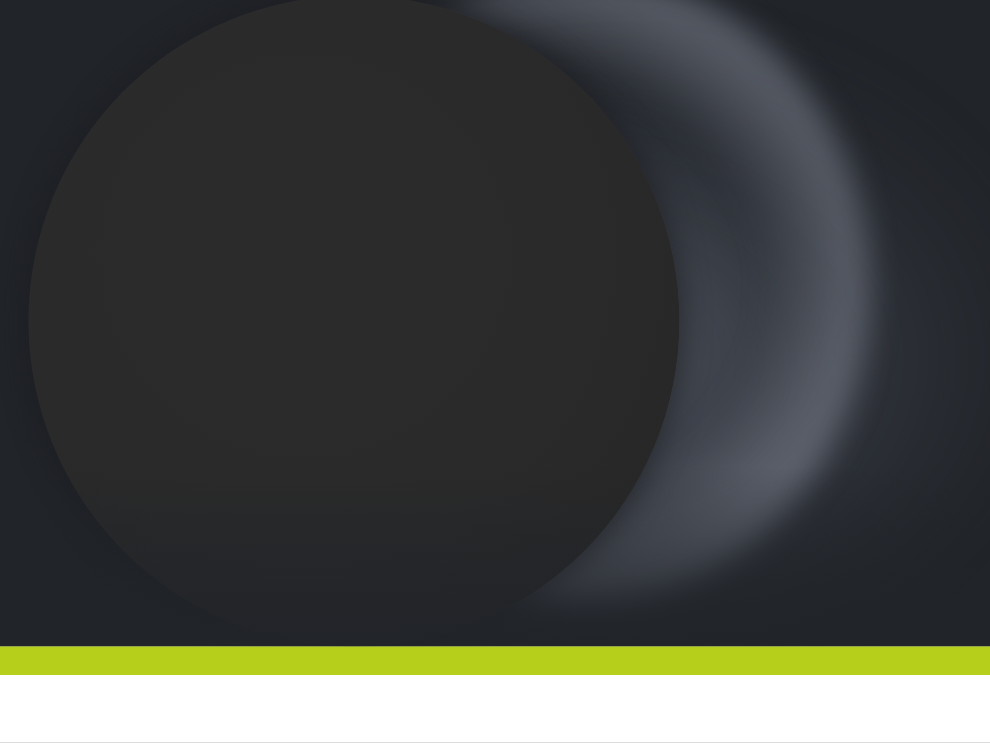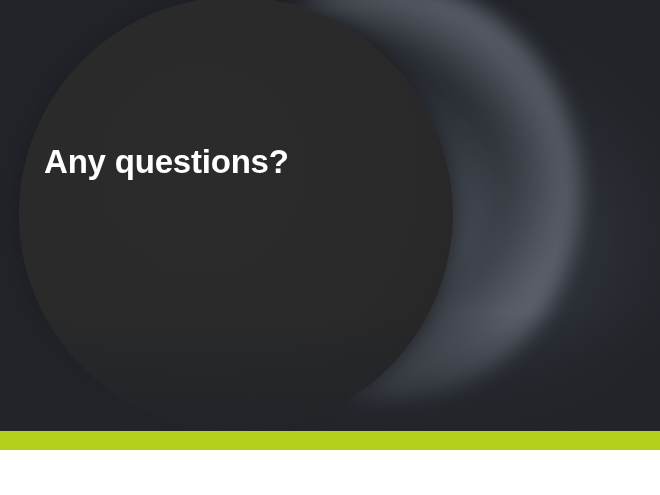--- a/index.html
+++ b/index.html
@@ -125,21 +125,20 @@
 <body>
 
 <div id="slide">
 
   <div class="stage">
     <div class="haze"></div>
     <div class="crescent"></div>
     <div class="disc"></div>
     <div class="floor-shade"></div>
 
-    <h1 class="headline">Any questions?</h1>
   </div>
 
   <div class="green-bar"></div>
 
   <div class="footer">
     
   </div>
 
 </div>
 

